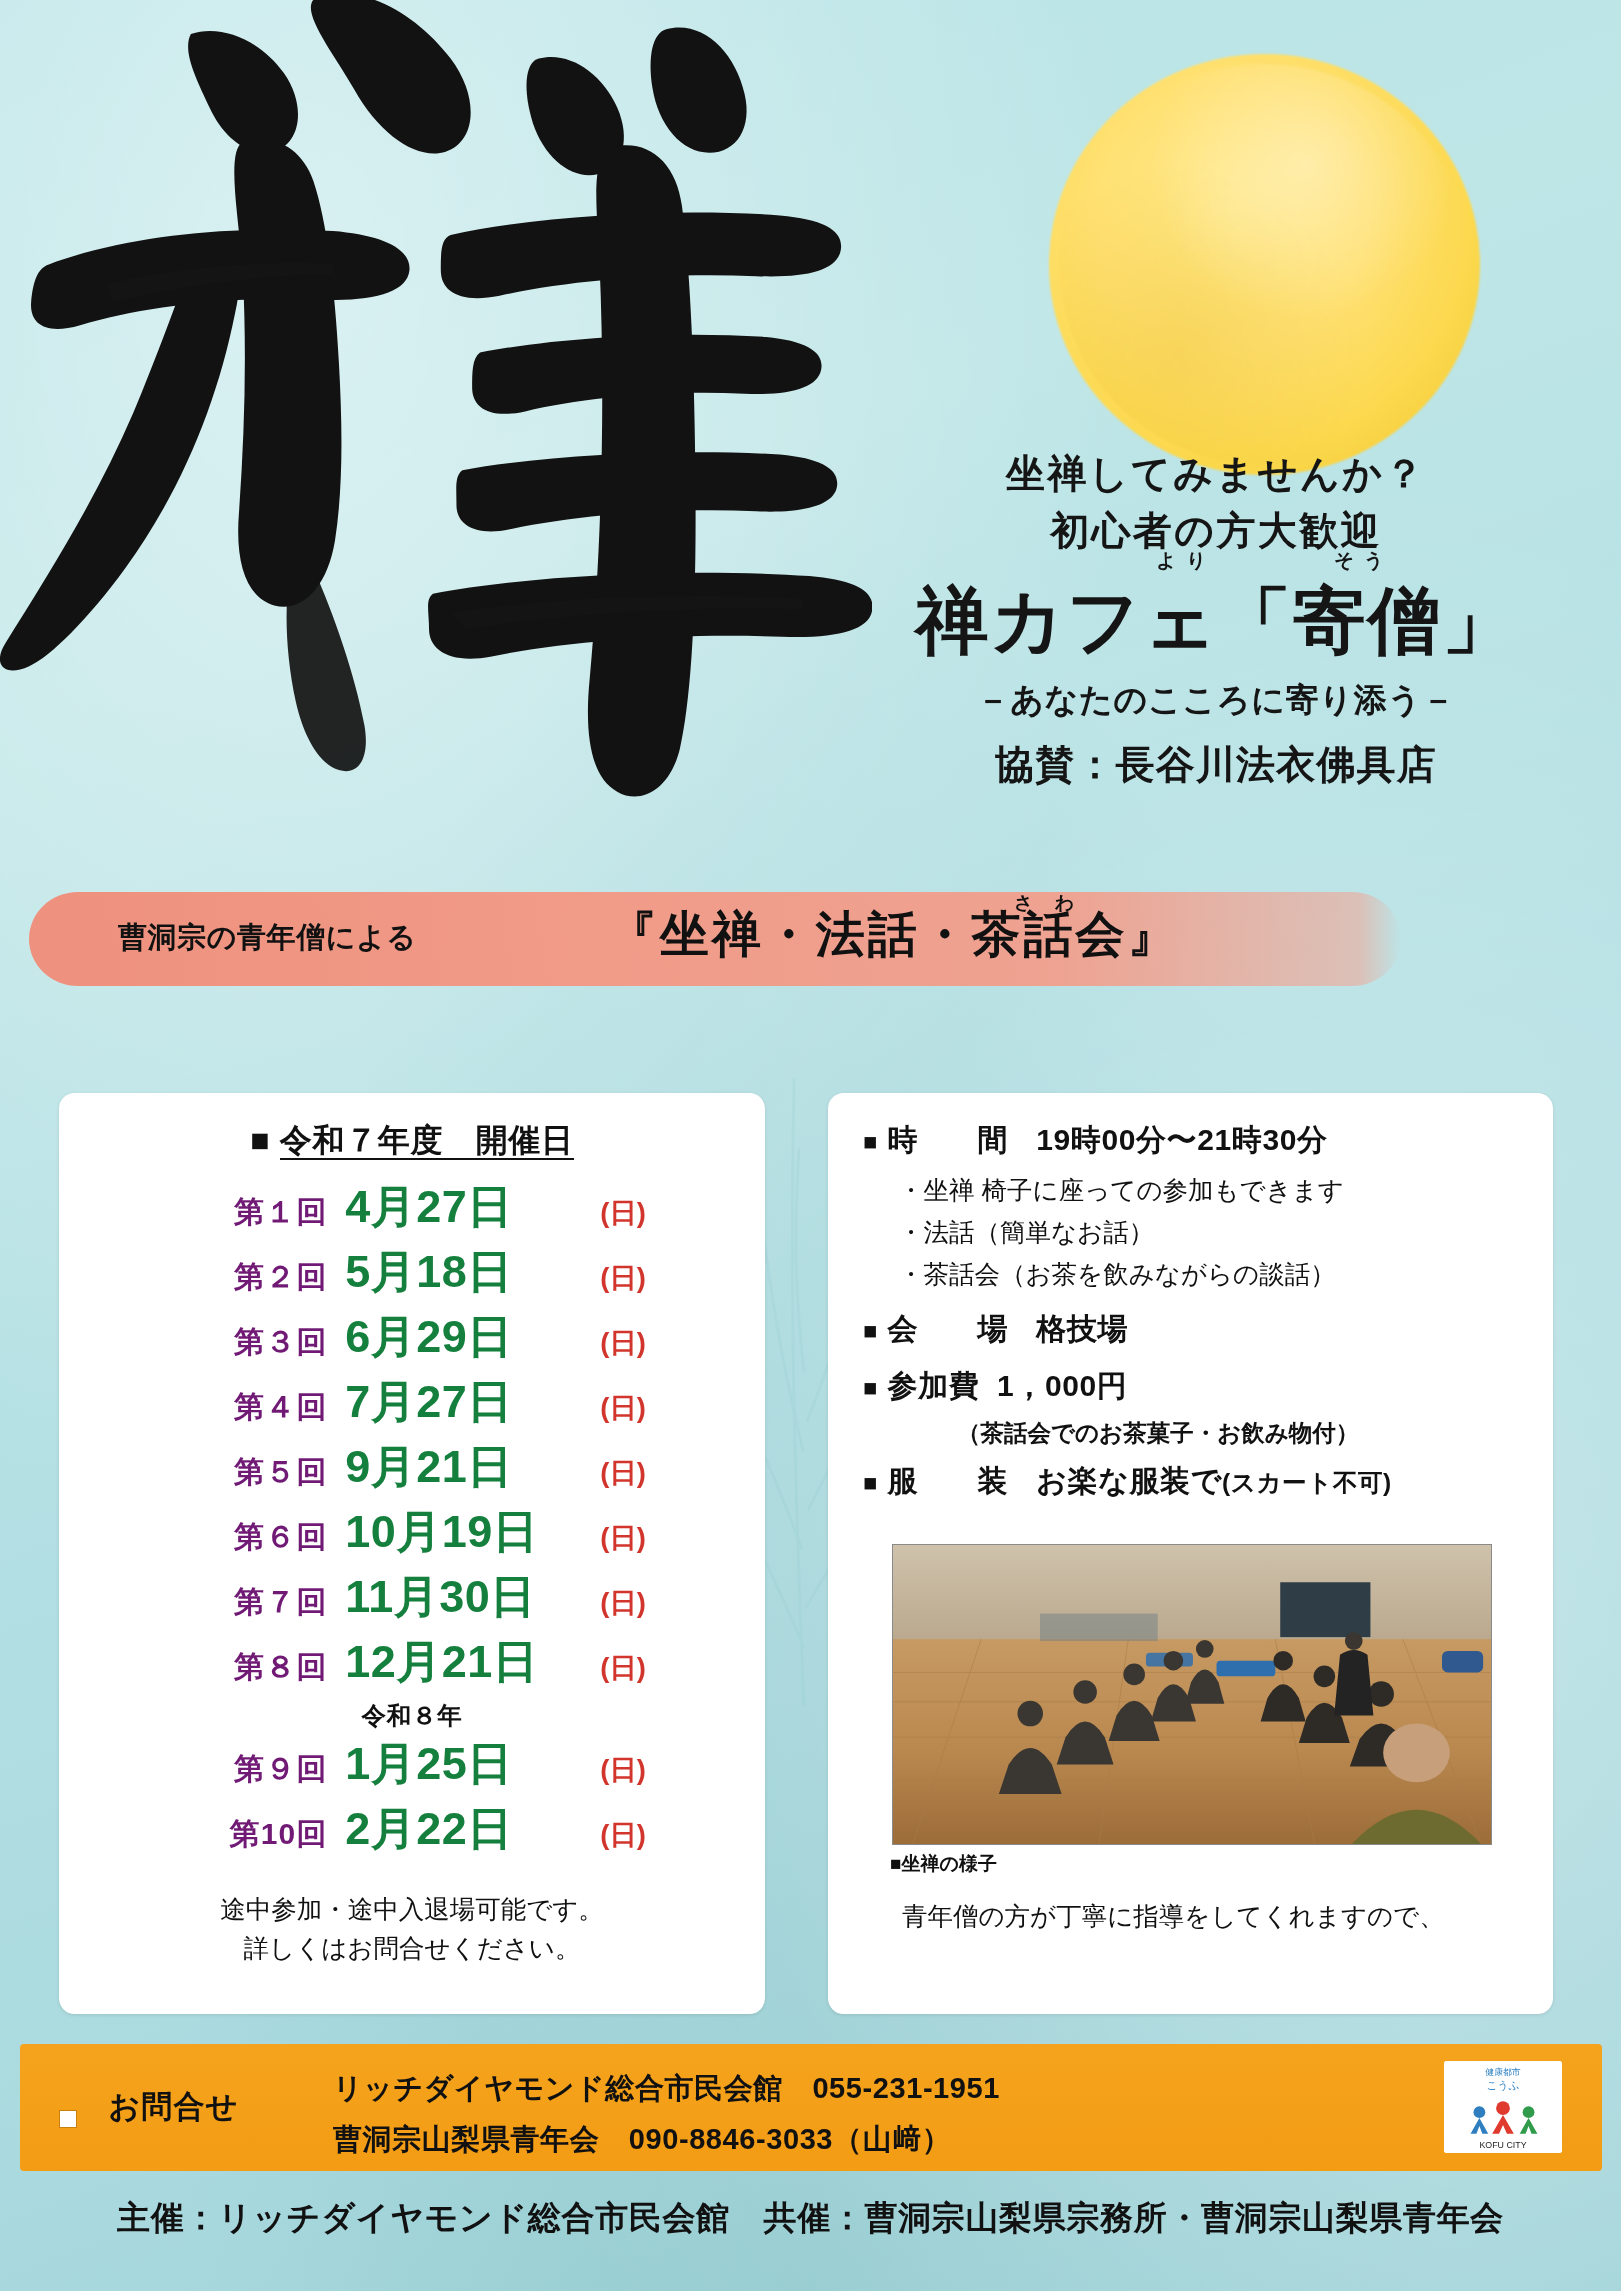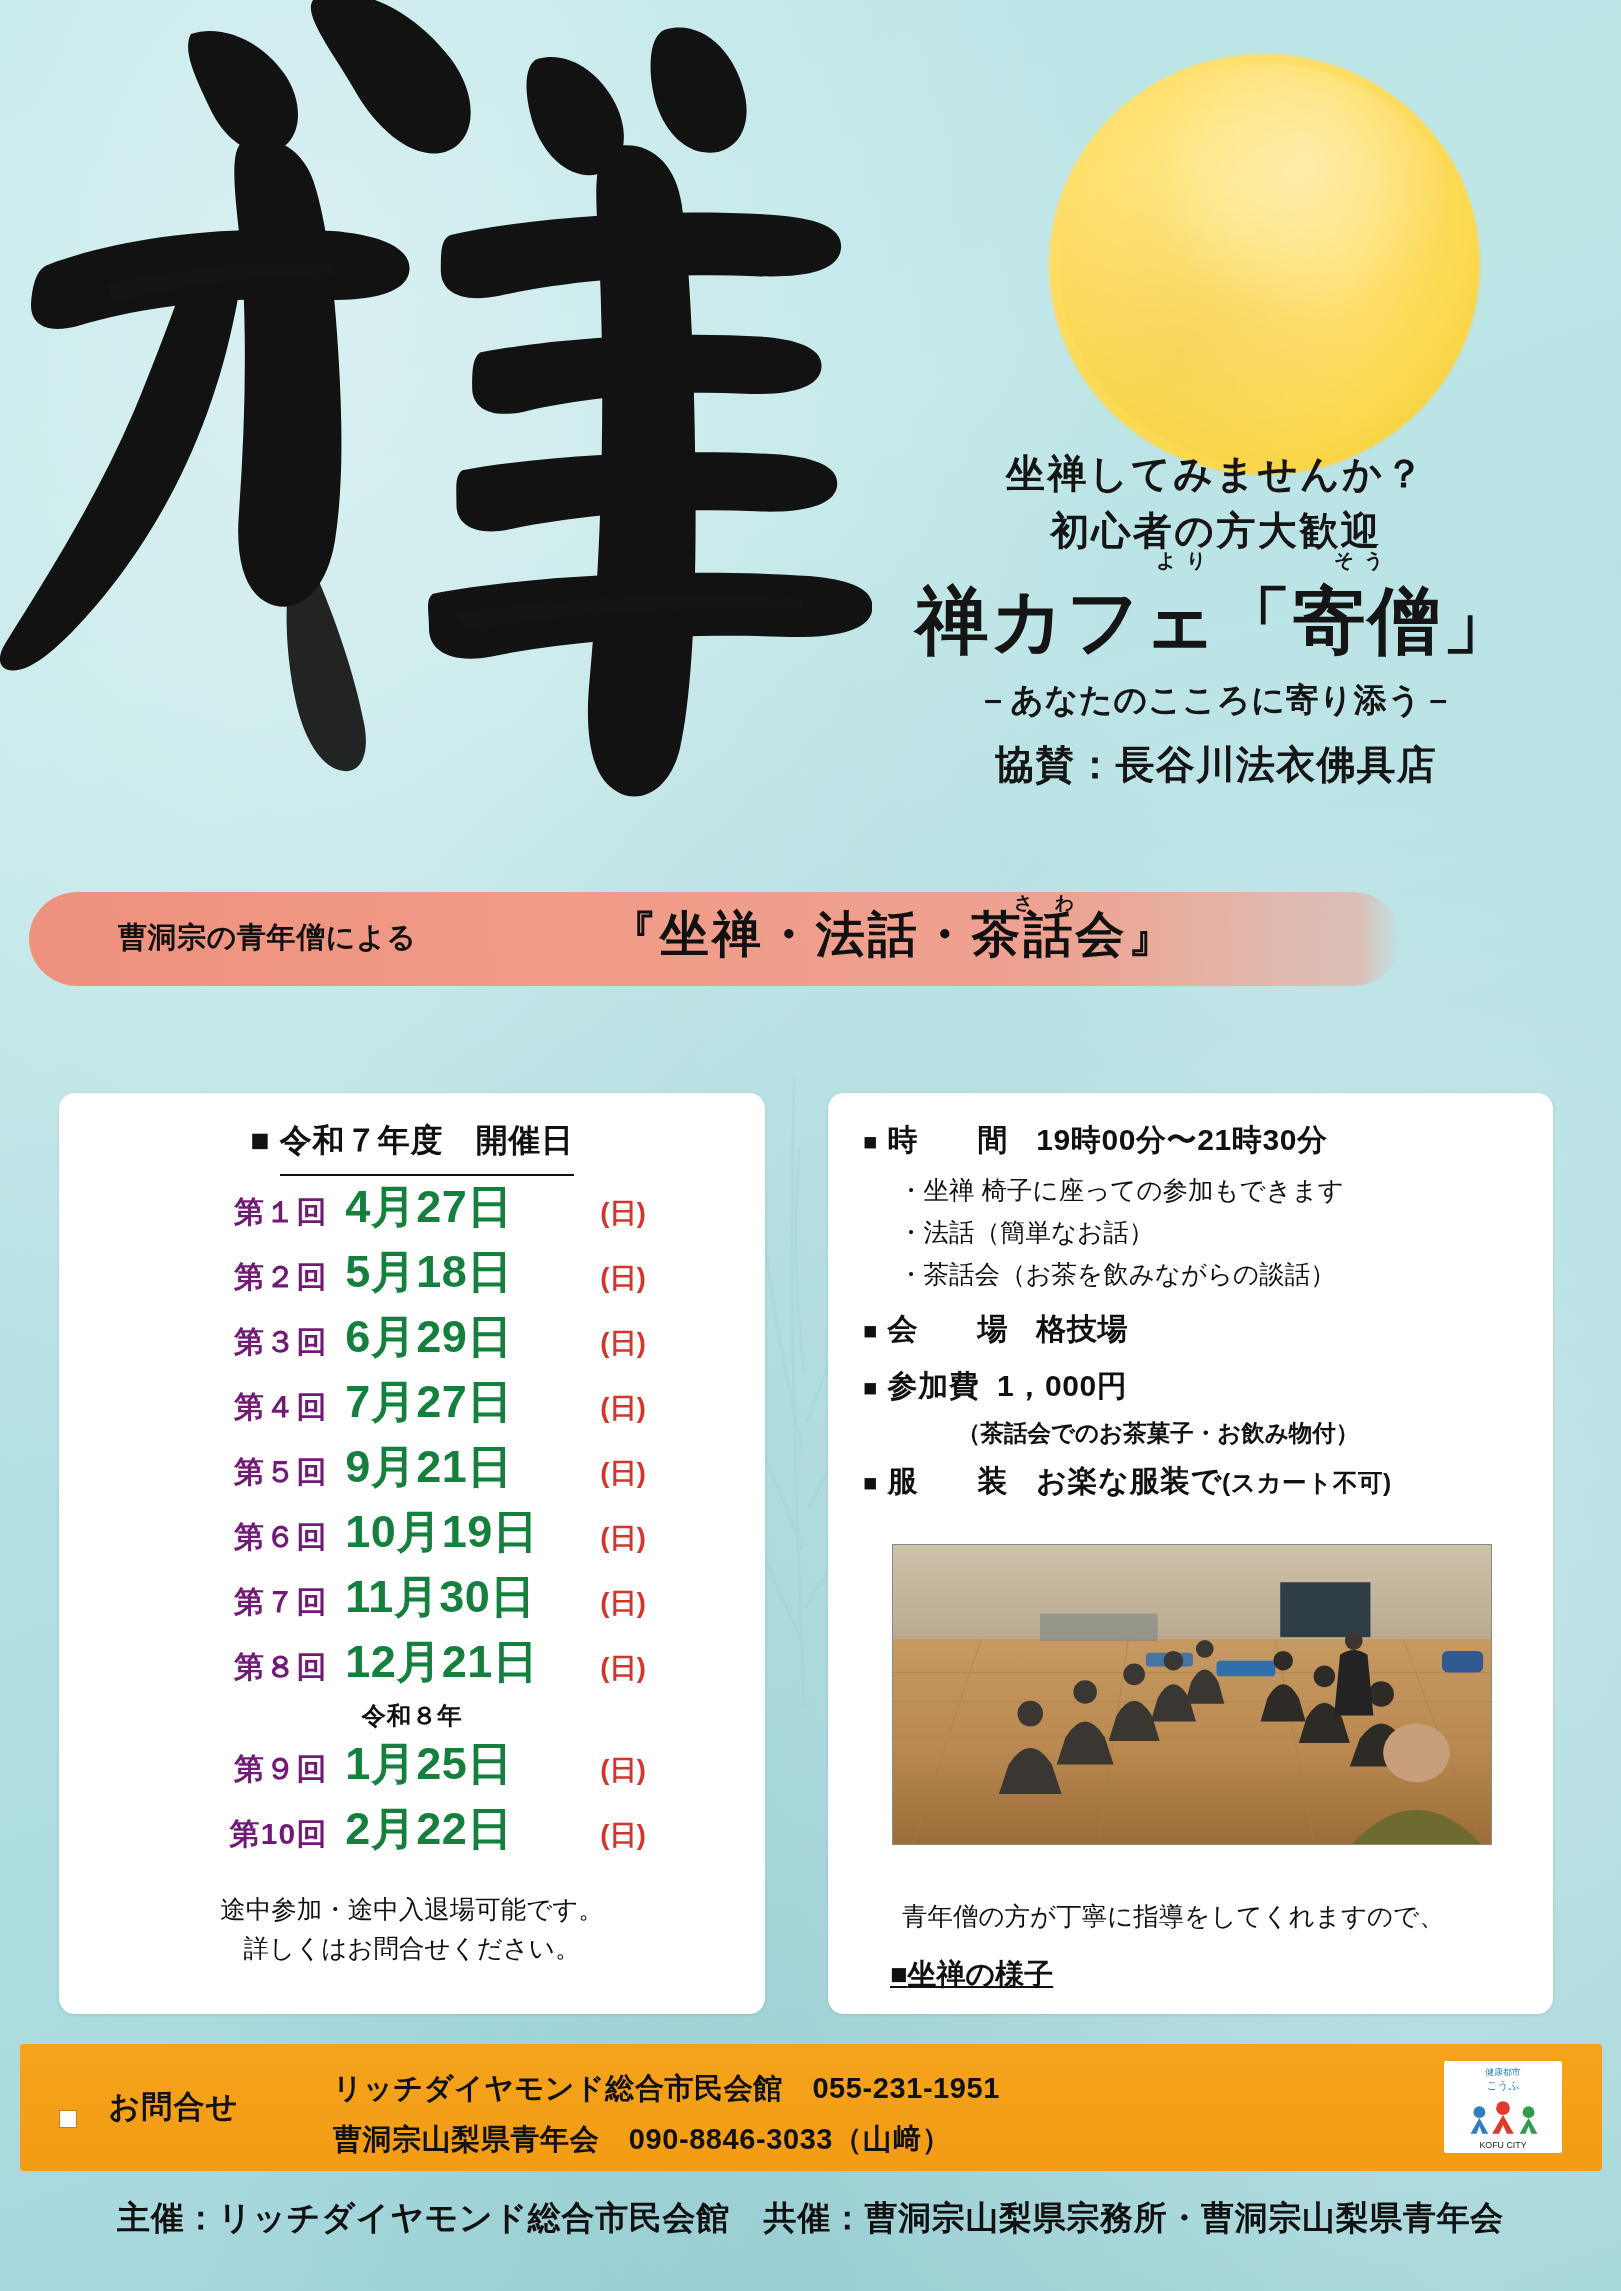--- a/index.html
+++ b/index.html
@@ -171,21 +171,21 @@
   
   .sch-head {
     position: absolute;
     left: 0; top: 25.5px; width: 100%;
     text-align: center;
     font-size: 32px;
     font-weight: 700;
     color: #111;
     letter-spacing: .02em;
   }
-  .sch-head .under { border-bottom: 2.9px solid #111; padding-bottom: 16px; }
+  .sch-head .under { border-bottom: 2.9px solid #111; padding-bottom: 0; }
   .sch-list {
     position: absolute;
     left: 0; top: 84px; width: 100%;
   }
   .sch-row {
     display: flex;
     align-items: baseline;
     justify-content: center;
     height: 65px;
   }
@@ -270,25 +270,24 @@
     width: 598px;
     height: 299px;
     overflow: hidden;
     border: 1px solid #8a8a8a;
     background: #7a5f3e;
   }
   .photo-wrap svg { display:block; width:100%; height:100%; }
   .photo-cap {
     position: absolute;
     left: 890px;
-    top: 1955px;
-    font-size: 29px;
+    top: 1851px;
+    font-size: 19px;
     font-weight: 600;
     color: #111;
-    text-decoration: underline;
   }
   .photo-note {
     position: absolute;
     left: 902px;
     top: 1897px;
     width: 608px;
     font-size: 25.5px;
     line-height: 1.5;
     color: #111;
   }

